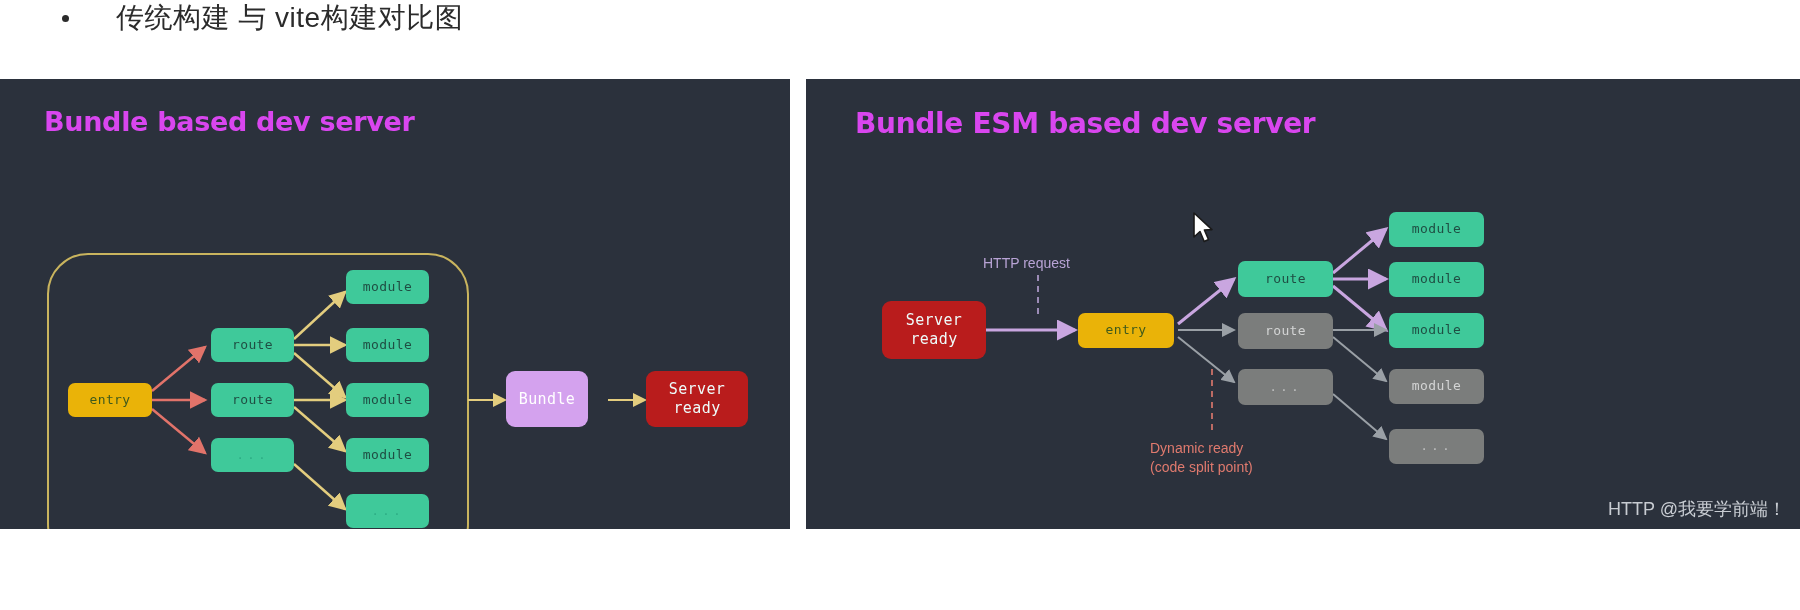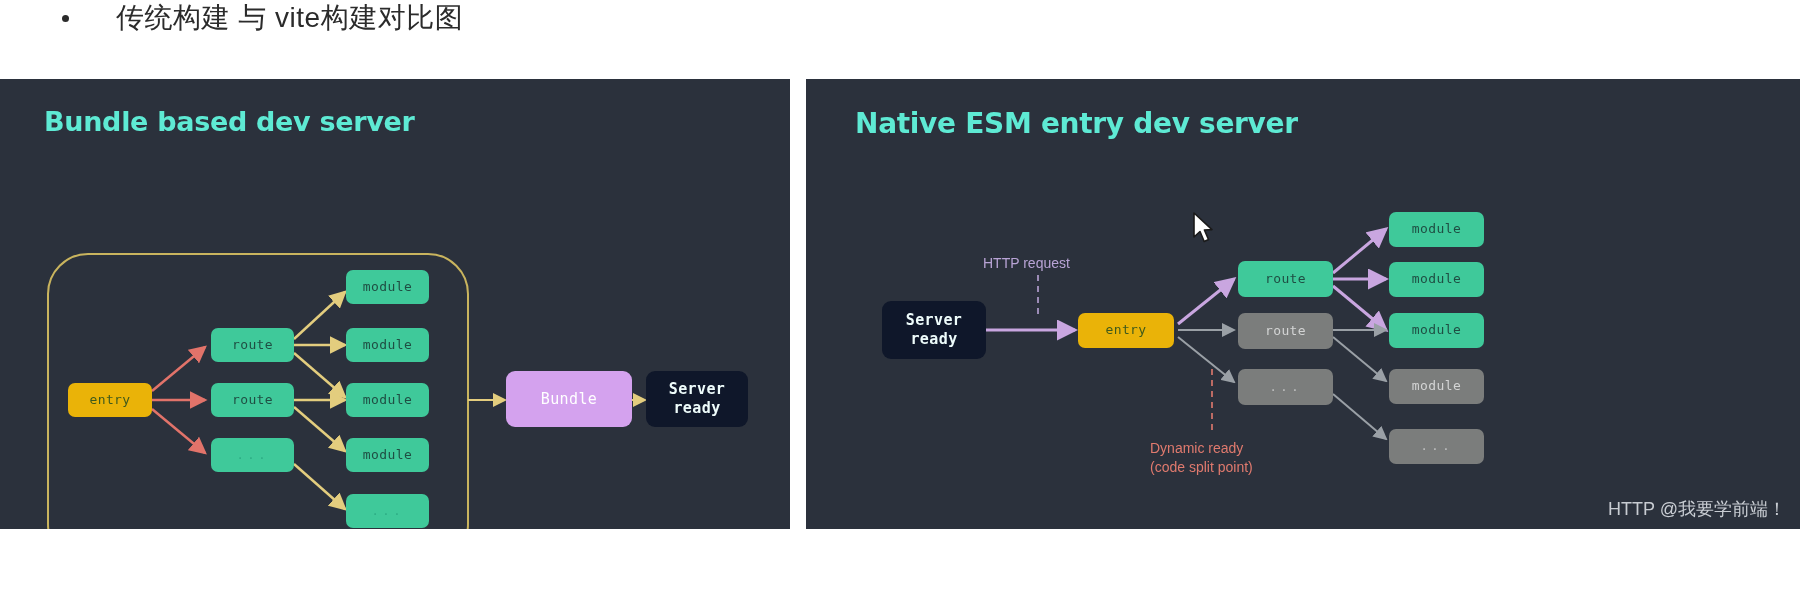--- a/index.html
+++ b/index.html
@@ -27,42 +27,42 @@
   
   .panel{
     position:absolute;top:79px;height:450px;
     background:#2b313c;overflow:hidden;
   }
   #panel-left{left:0;width:790px;}
   #panel-right{left:806px;width:994px;}
 
   .panel-title{
     position:absolute;white-space:nowrap;
-    color:#5eead4;font-weight:bold;
+    color:#d946ef;font-weight:bold;
     font-family:"DejaVu Sans",sans-serif;
     letter-spacing:-.3px;
   }
   #panel-left .panel-title{left:44px;top:27px;font-size:27px;}
   #panel-right .panel-title{left:49px;top:28px;font-size:28px;}
 
   
   .wires{position:absolute;left:0;top:0;}
 
   
   .node{
     position:absolute;box-sizing:border-box;
     display:flex;align-items:center;justify-content:center;
     border-radius:7px;
     font-family:"DejaVu Sans Mono","Liberation Mono",monospace;
     font-size:13px;letter-spacing:.4px;
     text-align:center;line-height:1.25;
   }
   .n-green  {background:#3fc99a;color:#1f4e43;}
   .n-lime   {background:#eab308;color:#3f5a1c;}
-  .n-teal   {background:#0f172a;color:#eefcfb;font-weight:bold;font-size:15px;}
+  .n-teal   {background:#b91c1c;color:#eefcfb;font-weight:normal;font-size:15px;}
   .n-purple {background:#d4a2ee;color:#ffffff;font-size:15px;}
   .n-gray   {background:#7b7d7c;color:#d3d4d4;}
   .n-dots   {font-size:13px;letter-spacing:3px;}
   .n-dots.n-green{color:#2fae86;}
   .n-dots.n-gray{color:#bcbdbd;}
 
   
   .anno{
     position:absolute;white-space:nowrap;
     font-family:Liberation Sans, sans-serif;
@@ -136,33 +136,33 @@
   <div class="node n-green" style="left:211px;top:249px;width:83px;height:34px;">route</div>
   <div class="node n-green" style="left:211px;top:304px;width:83px;height:34px;">route</div>
   <div class="node n-green n-dots" style="left:211px;top:359px;width:83px;height:34px;">...</div>
 
   <div class="node n-green" style="left:346px;top:191px;width:83px;height:34px;">module</div>
   <div class="node n-green" style="left:346px;top:249px;width:83px;height:34px;">module</div>
   <div class="node n-green" style="left:346px;top:304px;width:83px;height:34px;">module</div>
   <div class="node n-green" style="left:346px;top:359px;width:83px;height:34px;">module</div>
   <div class="node n-green n-dots" style="left:346px;top:415px;width:83px;height:34px;">...</div>
 
-  <div class="node n-purple" style="left:506px;top:292px;width:126px;height:56px;border-radius:9px;">Bundle</div>
+  <div class="node n-purple" style="left:506px;top:292px;width:82px;height:56px;border-radius:9px;">Bundle</div>
 
   <div class="node n-teal" style="left:646px;top:292px;width:102px;height:56px;border-radius:9px;flex-direction:column;">
     <span>Server</span>
     <span>ready</span>
   </div>
 </div>
 
 <div class="gap-strip"></div>
 
 <div class="panel" id="panel-right">
 
-  <div class="panel-title">Native ESM entry dev server</div>
+  <div class="panel-title">Bundle ESM based dev server</div>
 
   <svg class="wires" width="994" height="450">
     <defs>
       <marker id="ar-pur" markerWidth="7" markerHeight="7" refX="6" refY="3.5" orient="auto">
         <polygon points="0,0 7,3.5 0,7" fill="#c9a6e0"></polygon>
       </marker>
       <marker id="ar-gry" markerWidth="7" markerHeight="7" refX="6" refY="3.5" orient="auto">
         <polygon points="0,0 7,3.5 0,7" fill="#9aa0a6"></polygon>
       </marker>
     </defs>

